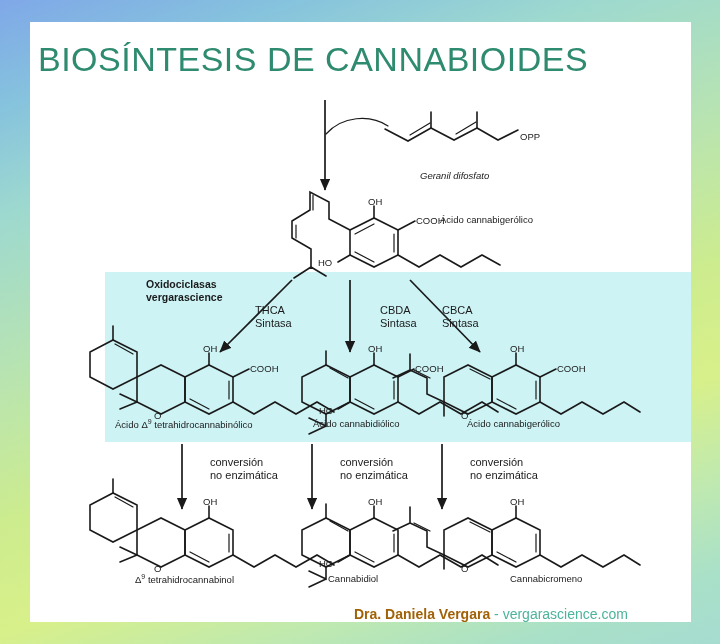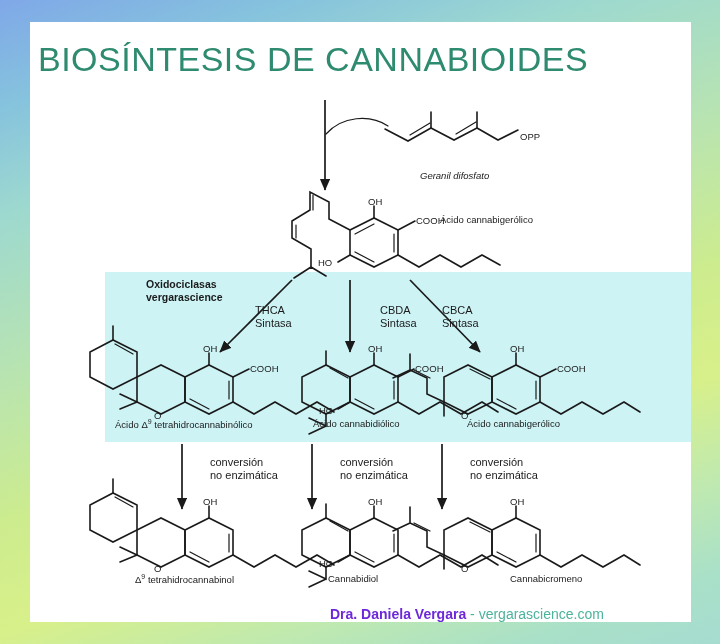--- a/index.html
+++ b/index.html
@@ -70,21 +70,21 @@
     background: #cdf3f5;
   }
   
   #footer-credit {
     position: absolute;
     left: 300px; top: 584px;
     font-size: 14px;
     color: #36a98e;
     white-space: nowrap;
   }
-  #footer-credit .name { font-weight: bold; color: #6d28d9; }
+  #footer-credit .name { font-weight: bold; color: #a16207; margin-left: 24px; }
   #footer-credit .site { font-weight: normal; color: #4cb39c; }
 
   svg { position: absolute; left: 0; top: 0; overflow: visible; }
   .bondline { stroke: #1a1a1a; stroke-width: 1.6; fill: none; stroke-linecap: round; }
   .bondthin { stroke: #1a1a1a; stroke-width: 1.2; fill: none; stroke-linecap: round; }
   .arrowline { stroke: #1a1a1a; stroke-width: 1.7; fill: none; }
   .atom { font-size: 9.5px; fill: #1a1a1a; font-family: "Liberation Sans", sans-serif; }
 </style>
 </head>
 <body>

